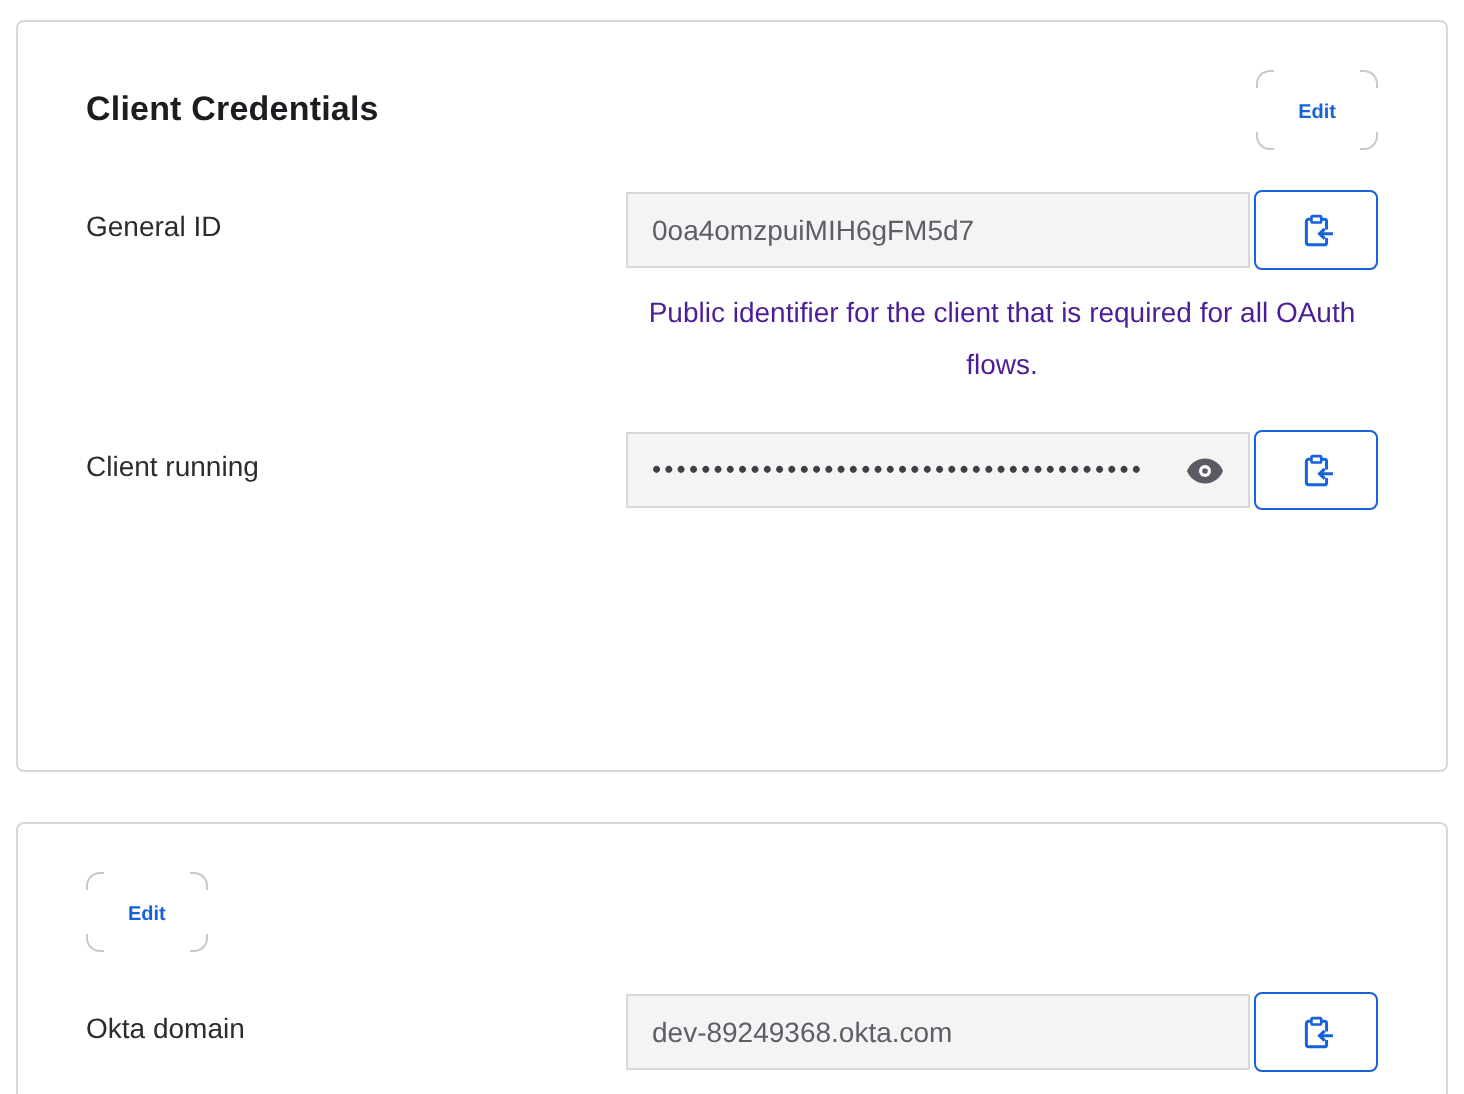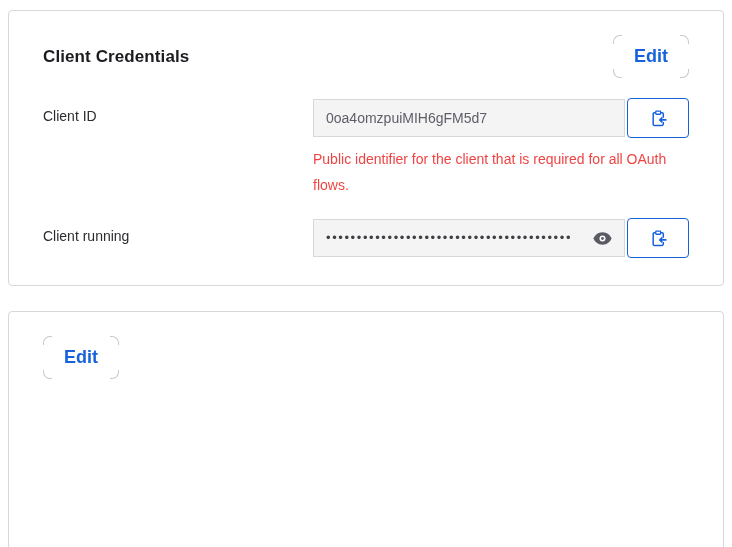--- a/index.html
+++ b/index.html
@@ -10,21 +10,21 @@
     font-family: "Liberation Sans", "DejaVu Sans", sans-serif;
   }
   .card {
     width: 716px;
     margin: 0 8px;
     border: 1px solid #d8d8da;
     border-radius: 4px;
     background: #ffffff;
     padding: 0 34px;
   }
-  .card-1 { margin-top: 10px; height: 276px; }
+  .card-1 { margin-top: 10px; height: 376px; }
   .card-2 { margin-top: 25px; height: 300px; }
 
   .card-head {
     display: flex;
     align-items: center;
     justify-content: space-between;
     padding-top: 24px;
     margin-bottom: 20px;
     min-height: 64px;
   }
@@ -46,21 +46,21 @@
     border-width: 0;
   }
   .corner.tl { top: 0; left: 0; border-top-width: 1px; border-left-width: 1px; border-top-left-radius: 7px; }
   .corner.tr { top: 0; right: 0; border-top-width: 1px; border-right-width: 1px; border-top-right-radius: 7px; }
   .corner.bl { bottom: 0; left: 0; border-bottom-width: 1px; border-left-width: 1px; border-bottom-left-radius: 7px; }
   .corner.br { bottom: 0; right: 0; border-bottom-width: 1px; border-right-width: 1px; border-bottom-right-radius: 7px; }
   .edit-link {
     background: none;
     border: none;
     font-family: inherit;
-    font-size: 18px;
+    font-size: 10px;
     font-weight: bold;
     color: #1662dd;
     cursor: pointer;
   }
 
   .form-row {
     display: flex;
     align-items: flex-start;
     margin-bottom: 20px;
   }
@@ -119,42 +119,43 @@
     border-radius: 4px;
     display: flex;
     align-items: center;
     justify-content: center;
     cursor: pointer;
   }
   .help-text {
     margin-top: 8px;
     font-size: 14px;
     line-height: 26px;
-    color: #ef4444;
+    color: #4c1d95;
     max-width: 377px;
+    text-align: center;
   }
 </style>
 </head>
 <body>
 
 <section class="card card-1">
 
   <div class="card-head">
     <h2 class="section-title">Client Credentials</h2>
     <span class="edit-frame">
       <span class="corner tl"></span>
       <span class="corner tr"></span>
       <span class="corner bl"></span>
       <span class="corner br"></span>
       <button class="edit-link">Edit</button>
     </span>
   </div>
 
   <div class="form-row">
-    <div class="row-label">Client ID</div>
+    <div class="row-label">General ID</div>
     <div class="field-col">
       <div class="input-group">
         <input class="text-field" readonly="" value="0oa4omzpuiMIH6gFM5d7" style="">
         <button class="copy-btn">
           <span style="display:flex">
             <svg width="17" height="17" viewBox="0 0 16 16">
               <rect x="3" y="2.5" width="9.5" height="12" rx="1" fill="none" stroke="#1662dd" stroke-width="1.4"></rect>
               <rect x="5.4" y="1" width="4.6" height="3" rx="0.6" fill="#ffffff" stroke="#1662dd" stroke-width="1.2"></rect>
               <path d="M15.5 9.3 H9" stroke="#ffffff" stroke-width="4" fill="none"></path>
               <path d="M15.5 9.3 H9.4 M11.6 7 L9.2 9.3 L11.6 11.6" stroke="#1662dd" stroke-width="1.5" fill="none"></path>
@@ -203,14 +204,32 @@
   <div class="card-head">
     <span class="edit-frame">
       <span class="corner tl"></span>
       <span class="corner tr"></span>
       <span class="corner bl"></span>
       <span class="corner br"></span>
       <button class="edit-link">Edit</button>
     </span>
   </div>
 
+  <div class="form-row">
+    <div class="row-label">Okta domain</div>
+    <div class="field-col">
+      <div class="input-group">
+        <input class="text-field" readonly="" value="dev-89249368.okta.com" style="">
+        <button class="copy-btn">
+          <span style="display:flex">
+            <svg width="17" height="17" viewBox="0 0 16 16">
+              <rect x="3" y="2.5" width="9.5" height="12" rx="1" fill="none" stroke="#1662dd" stroke-width="1.4"></rect>
+              <rect x="5.4" y="1" width="4.6" height="3" rx="0.6" fill="#ffffff" stroke="#1662dd" stroke-width="1.2"></rect>
+              <path d="M15.5 9.3 H9" stroke="#ffffff" stroke-width="4" fill="none"></path>
+              <path d="M15.5 9.3 H9.4 M11.6 7 L9.2 9.3 L11.6 11.6" stroke="#1662dd" stroke-width="1.5" fill="none"></path>
+            </svg>
+          </span>
+        </button>
+      </div>
+    </div>
+  </div>
 
 </section>
 
 </body></html>

